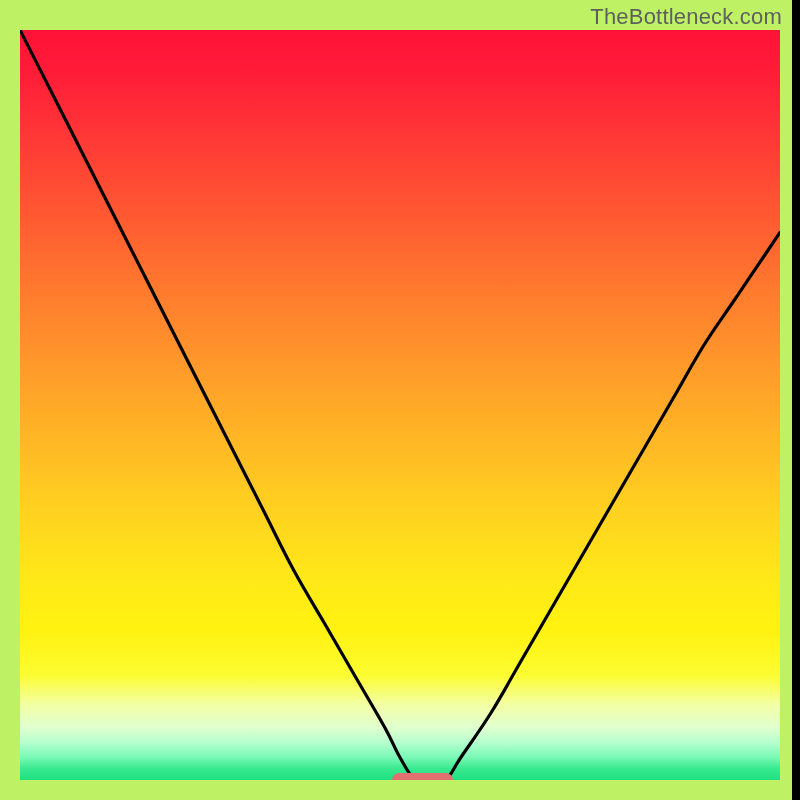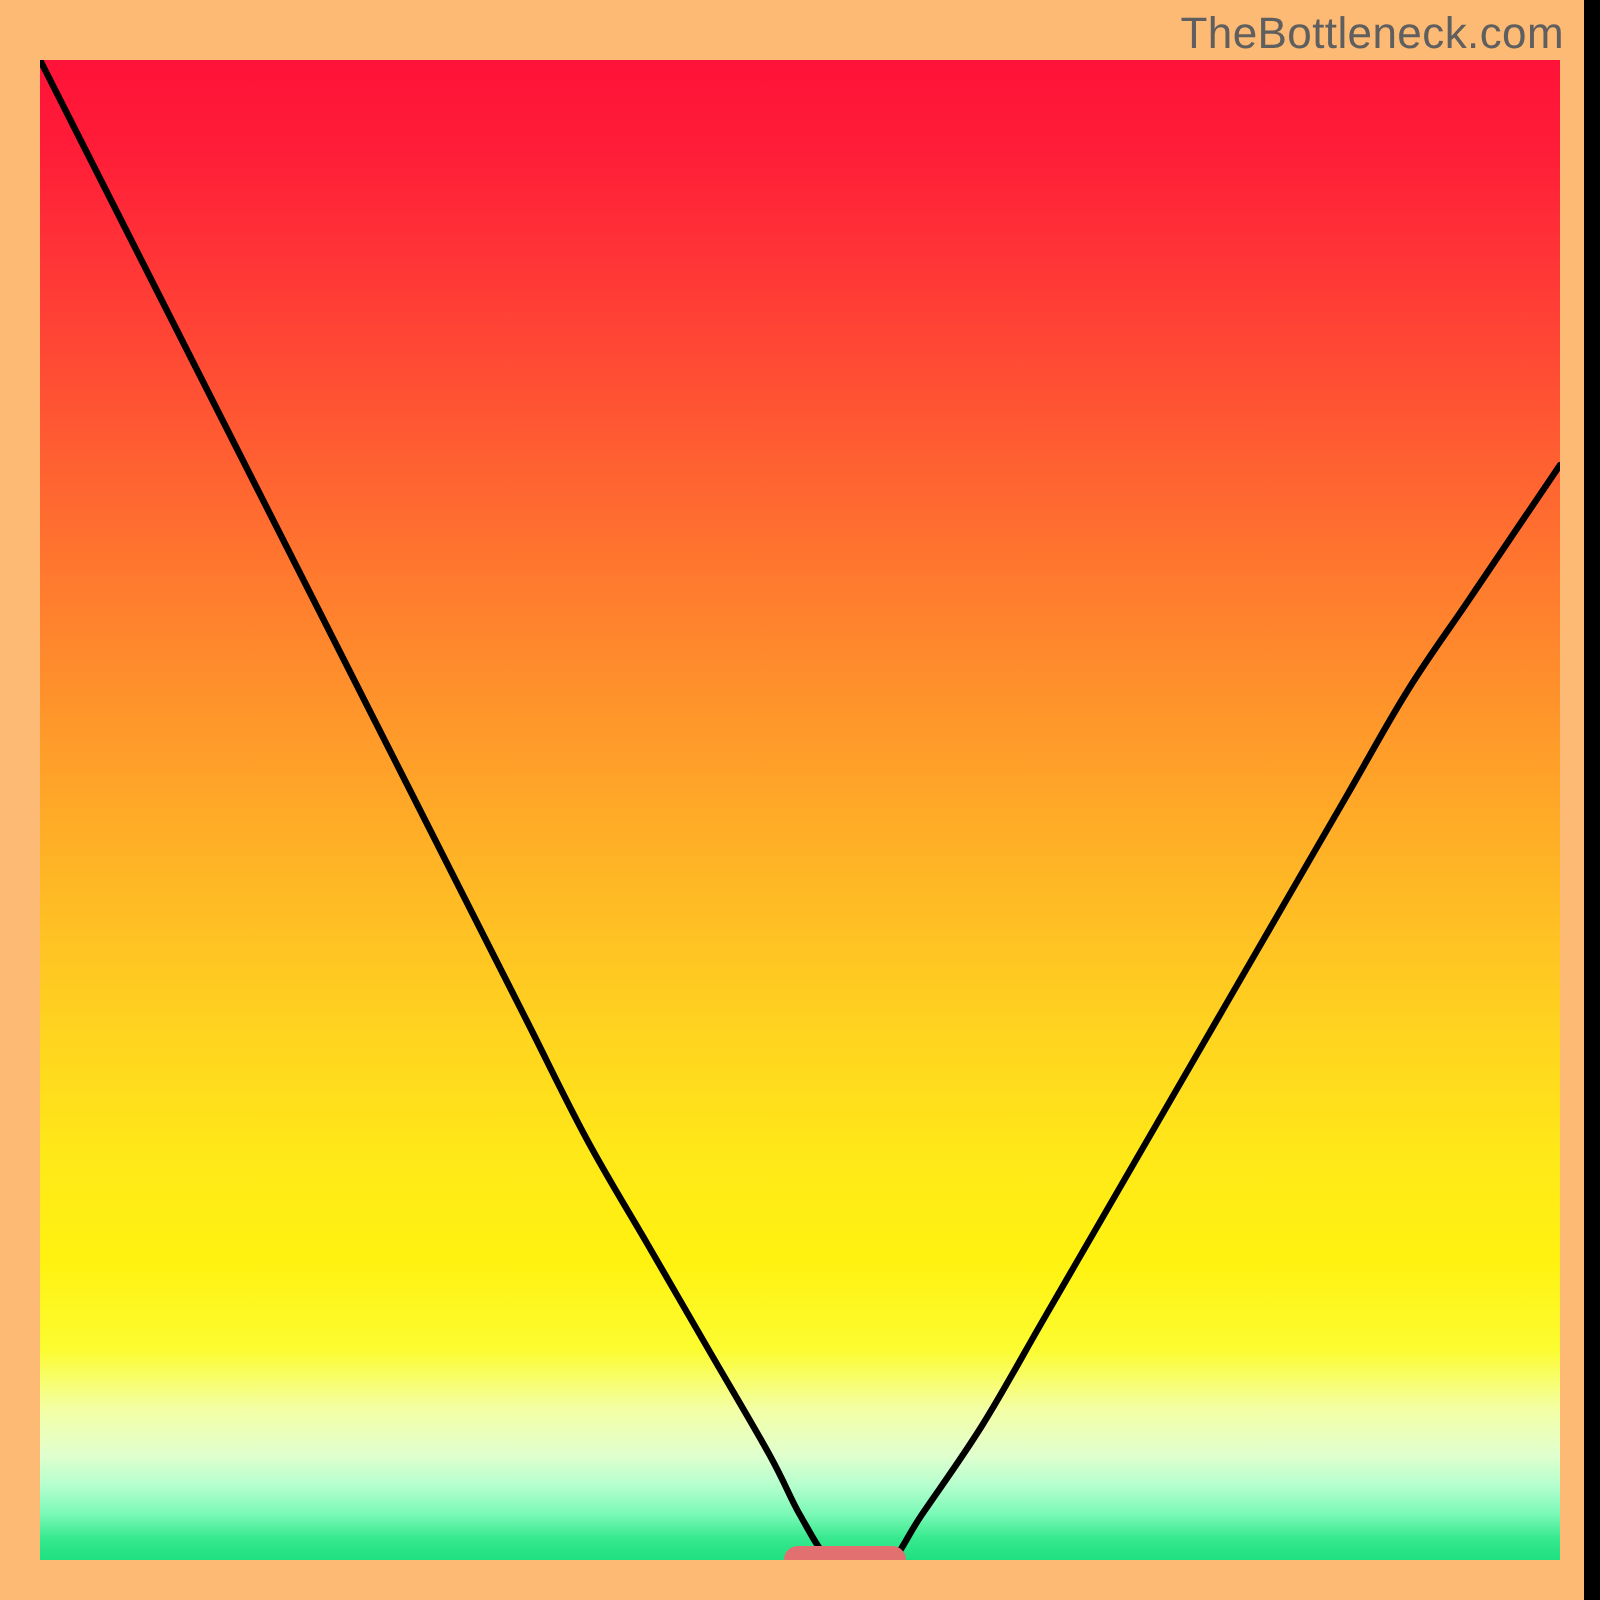--- a/index.html
+++ b/index.html
@@ -8,21 +8,21 @@
     width: 800px;
     height: 800px;
     background: #000;
     overflow: hidden;
     font-family: Arial, Helvetica, sans-serif;
   }
   .frame {
     position: relative;
     width: 792px;
     height: 800px;
-    background: #fdba74;
+    background: #bef264;
   }
   .watermark {
     position: absolute;
     top: 4px;
     right: 10px;
     color: #5f5f5f;
     font-size: 22px;
     font-weight: 400;
     letter-spacing: 0.2px;
     z-index: 5;

